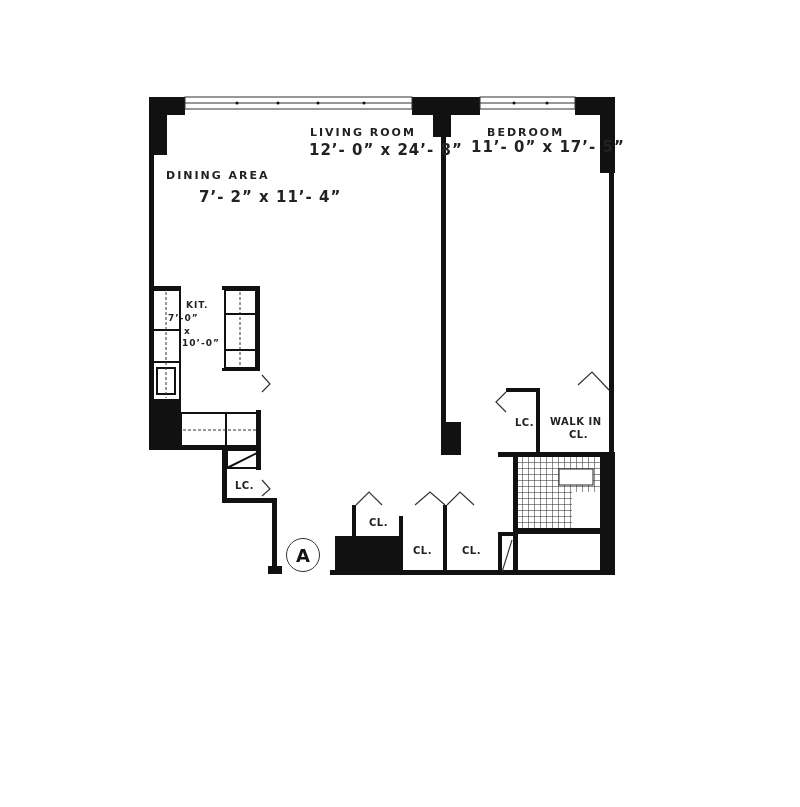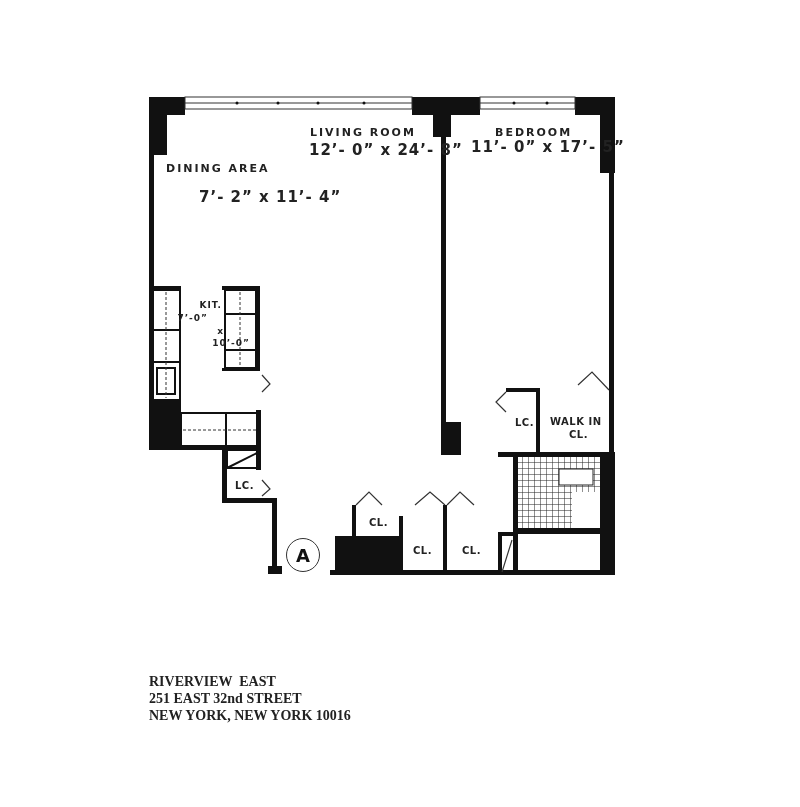--- a/index.html
+++ b/index.html
@@ -3,21 +3,21 @@
 <meta charset="utf-8">
 <style>
   html, body { margin:0; padding:0; background:#ffffff; }
   body { width:800px; height:807px; position:relative; overflow:hidden; }
   .stage { position:absolute; left:0; top:0; width:800px; height:807px; }
   svg { position:absolute; left:0; top:0; }
   .lbl { position:absolute; font-family:"DejaVu Sans", sans-serif; font-weight:bold; color:#222; line-height:1; white-space:nowrap; }
   .room { font-size:11px; letter-spacing:2px; }
   .dim { font-size:15px; letter-spacing:1px; }
   .small { font-size:10px; letter-spacing:0.5px; }
-  .kit { font-size:9px; letter-spacing:1px; text-align:right; }
+  .kit { font-size:9px; letter-spacing:1px; text-align:left; }
   .addr { position:absolute; left:149px; top:673px; font-family:"Liberation Serif", serif; font-size:14px; font-weight:bold; color:#222; line-height:17px; }
   .unit-marker { position:absolute; left:286px; top:538px; width:34px; height:34px; border:1.5px solid #333; border-radius:50%; box-sizing:border-box; display:flex; align-items:center; justify-content:center; font-family:"DejaVu Sans", sans-serif; font-weight:bold; font-size:18px; color:#111; }
 </style>
 </head>
 <body>
 
 <div class="stage">
 <svg width="800" height="807" viewBox="0 0 800 807">
   <g fill="#111" stroke="none">
 
@@ -122,39 +122,34 @@
     </pattern>
   </defs>
   <rect x="518" y="457" width="82" height="71" fill="url(#tile)"></rect>
   <rect x="559" y="469" width="34" height="16" fill="#fff" stroke="#222" stroke-width="1"></rect>
   <rect x="572" y="492" width="28" height="36" fill="#fff"></rect>
 </svg>
 
 <div class="lbl room" style="left:310px;top:127px;">LIVING ROOM</div>
 <div class="lbl dim" style="left:309px;top:143px;">12’- 0” x 24’- 8”</div>
 
-<div class="lbl room" style="left:487px;top:127px;margin-left:8px;">BEDROOM</div>
+<div class="lbl room" style="left:487px;top:127px;">BEDROOM</div>
 <div class="lbl dim" style="left:471px;top:140px;">11’- 0” x 17’- 5”</div>
 
-<div class="lbl room" style="left:166px;top:163px;">DINING AREA</div>
+<div class="lbl room" style="left:166px;top:170px;">DINING AREA</div>
 <div class="lbl dim" style="left:166px;top:190px;margin-left:33px;">7’- 2” x 11’- 4”</div>
 
 <div class="lbl kit" style="left:186px;top:301px;width:36px;">KIT.</div>
 <div class="lbl kit" style="left:168px;top:314px;width:40px;">7’-0”</div>
 <div class="lbl kit" style="left:184px;top:327px;width:40px;">x</div>
 <div class="lbl kit" style="left:182px;top:339px;width:68px;">10’-0”</div>
 
 <div class="lbl small" style="left:235px;top:481px;">LC.</div>
 <div class="lbl small" style="left:369px;top:518px;">CL.</div>
 <div class="lbl small" style="left:413px;top:546px;">CL.</div>
 <div class="lbl small" style="left:462px;top:546px;">CL.</div>
 <div class="lbl small" style="left:515px;top:418px;">LC.</div>
 <div class="lbl small" style="left:550px;top:417px;text-align:center;">WALK IN</div>
 <div class="lbl small" style="left:569px;top:430px;">CL.</div>
 
 <div class="unit-marker">A</div>
 
-<div class="addr">
-  <div style="white-space:pre;">RIVERVIEW  EAST</div>
-  <div>251 EAST 32nd STREET</div>
-  <div>NEW YORK, NEW YORK 10016</div>
-</div>
 </div>
 
 </body></html>

